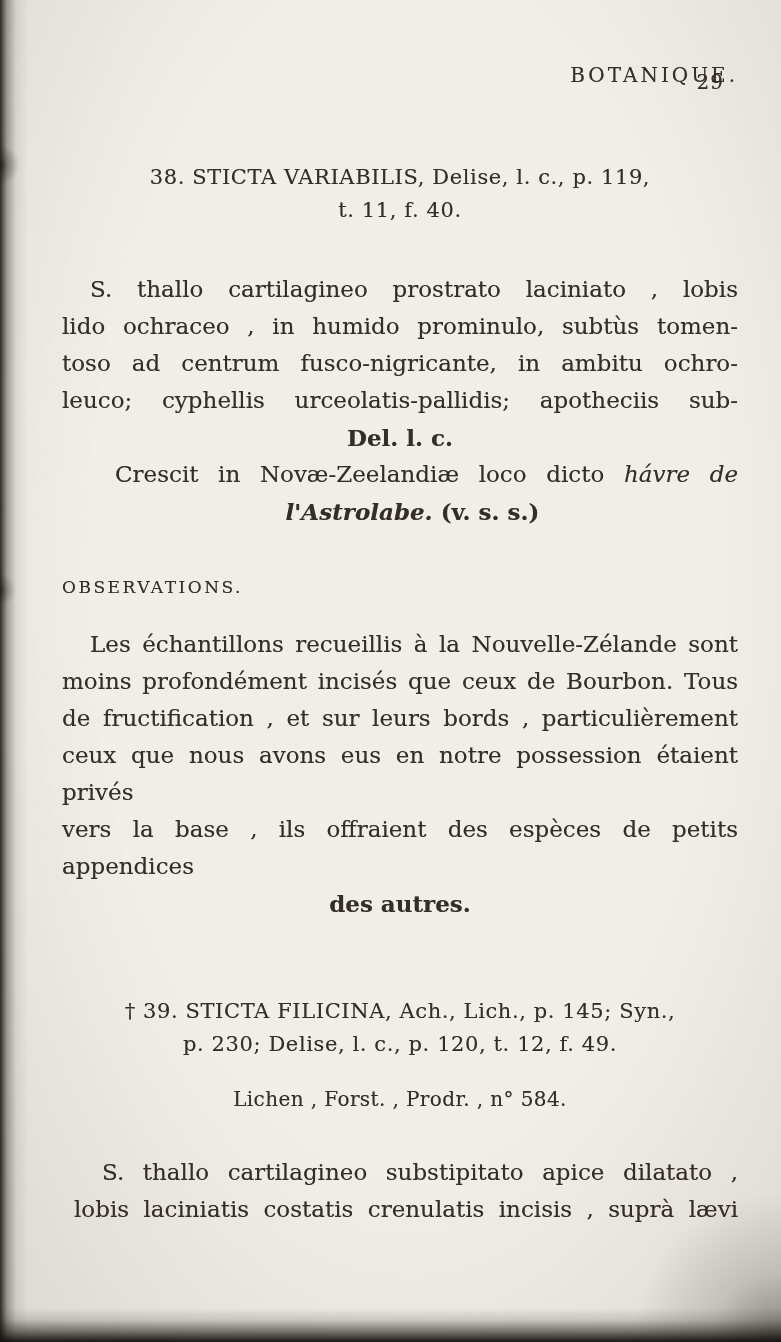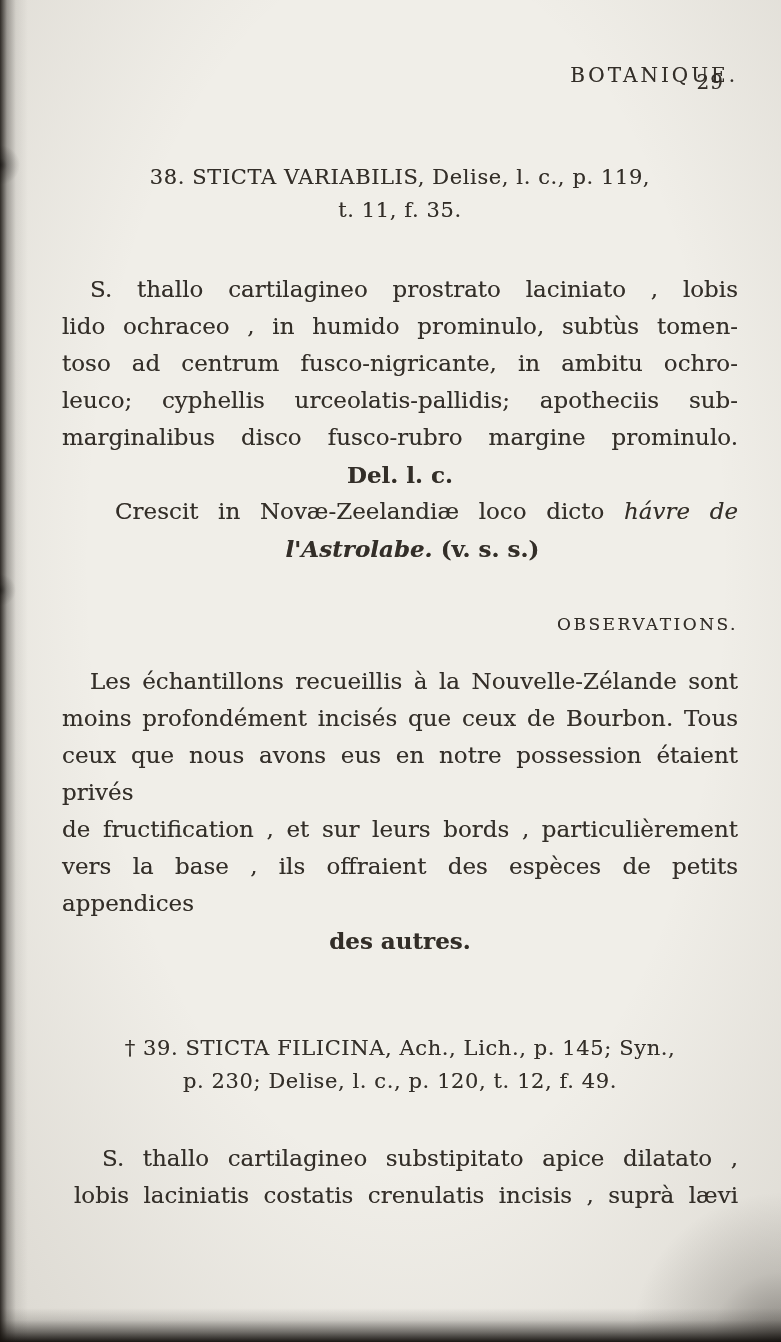--- a/index.html
+++ b/index.html
@@ -44,21 +44,21 @@
     line-height: 33px;
     letter-spacing: 0.6px;
   }
   .para { margin-top: 44px; font-size: 23px; line-height: 37px; }
   .para.flush { margin-top: 0; margin-left: 25px; }
   .jline { text-align: justify; text-align-last: justify; }
   .lastline { text-align: center; font-weight: bold; }
   .indent { text-indent: 28px; }
   .obs-heading {
     margin-top: 46px;
-    text-align: right;
+    text-align: left;
     font-size: 17px;
     letter-spacing: 2.5px;
     line-height: 22px;
   }
   .obs-para { margin-top: 28px; }
   .synonym {
     margin-top: 26px;
     text-align: center;
     font-size: 20px;
     line-height: 25px;
@@ -74,53 +74,53 @@
 <div class="scan">
   <div class="inner">
 
     <div class="running-head">
       <span>BOTANIQUE.</span>
       <span class="page-num">29</span>
     </div>
 
     <div class="entry-heading">
       <div>38. STICTA VARIABILIS, Delise, l. c., p. 119,</div>
-      <div>t. 11, f. 35.</div>
+      <div>t. 11, f. 40.</div>
     </div>
 
     <div class="para">
       <div class="jline indent">S. thallo cartilagineo prostrato laciniato , lobis</div>
       <div class="jline">lido ochraceo , in humido prominulo, subtùs tomen-</div>
       <div class="jline">toso ad centrum fusco-nigricante, in ambitu ochro-</div>
       <div class="jline">leuco; cyphellis urceolatis-pallidis; apotheciis sub-</div>
-      <div class="jline">marginalibus disco fusco-rubro margine prominulo.</div>
       <div class="lastline">Del. l. c.</div>
     </div>
 
     <div class="para flush">
       <div class="jline indent"><span>Crescit in Novæ-Zeelandiæ loco dicto </span><i>hávre de</i></div>
       <div class="lastline"><i>l'Astrolabe.</i><span> (v. s. s.)</span></div>
     </div>
 
     <div class="obs-heading">OBSERVATIONS.</div>
 
     <div class="para obs-para">
       <div class="jline indent">Les échantillons recueillis à la Nouvelle-Zélande sont</div>
       <div class="jline">moins profondément incisés que ceux de Bourbon. Tous</div>
+      <div class="jline">de fructification , et sur leurs bords , particulièrement</div>
       <div class="jline">ceux que nous avons eus en notre possession étaient privés</div>
-      <div class="jline">de fructification , et sur leurs bords , particulièrement</div>
       <div class="jline">vers la base , ils offraient des espèces de petits appendices</div>
       <div class="lastline">des autres.</div>
     </div>
 
     <div class="entry-heading">
       <div>† 39. STICTA FILICINA, Ach., Lich., p. 145; Syn.,</div>
       <div>p. 230; Delise, l. c., p. 120, t. 12, f. 49.</div>
     </div>
 
+    <div class="synonym">Lichen , Forst. , Prodr. , n° 584.</div>
 
     <div class="para para-39">
       <div class="jline indent">S. thallo cartilagineo substipitato apice dilatato ,</div>
       <div class="jline">lobis laciniatis costatis crenulatis incisis , suprà lævi</div>
 
     </div>
 
   </div>
 </div>
 

